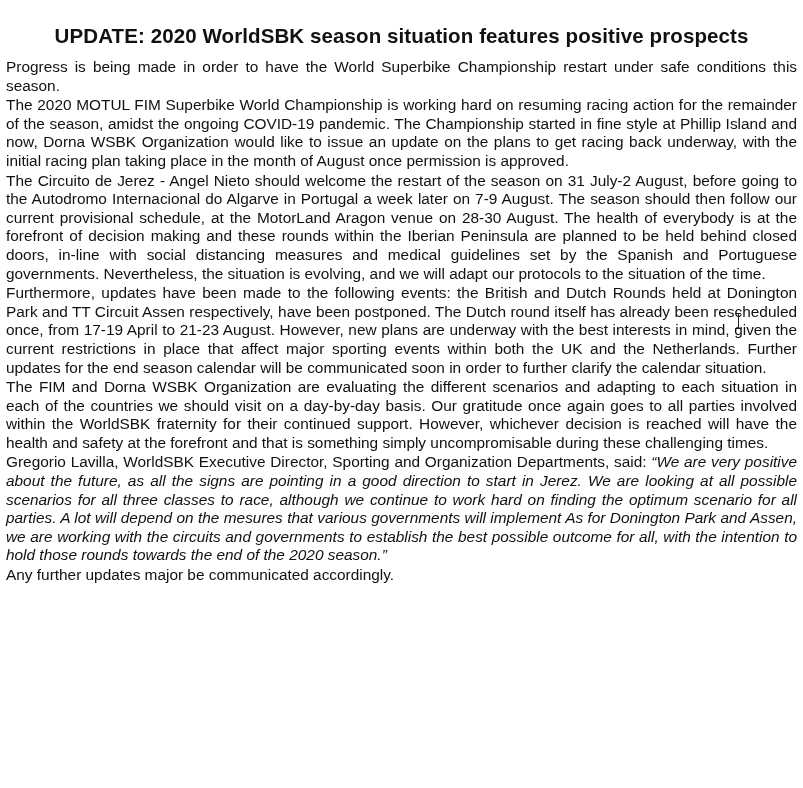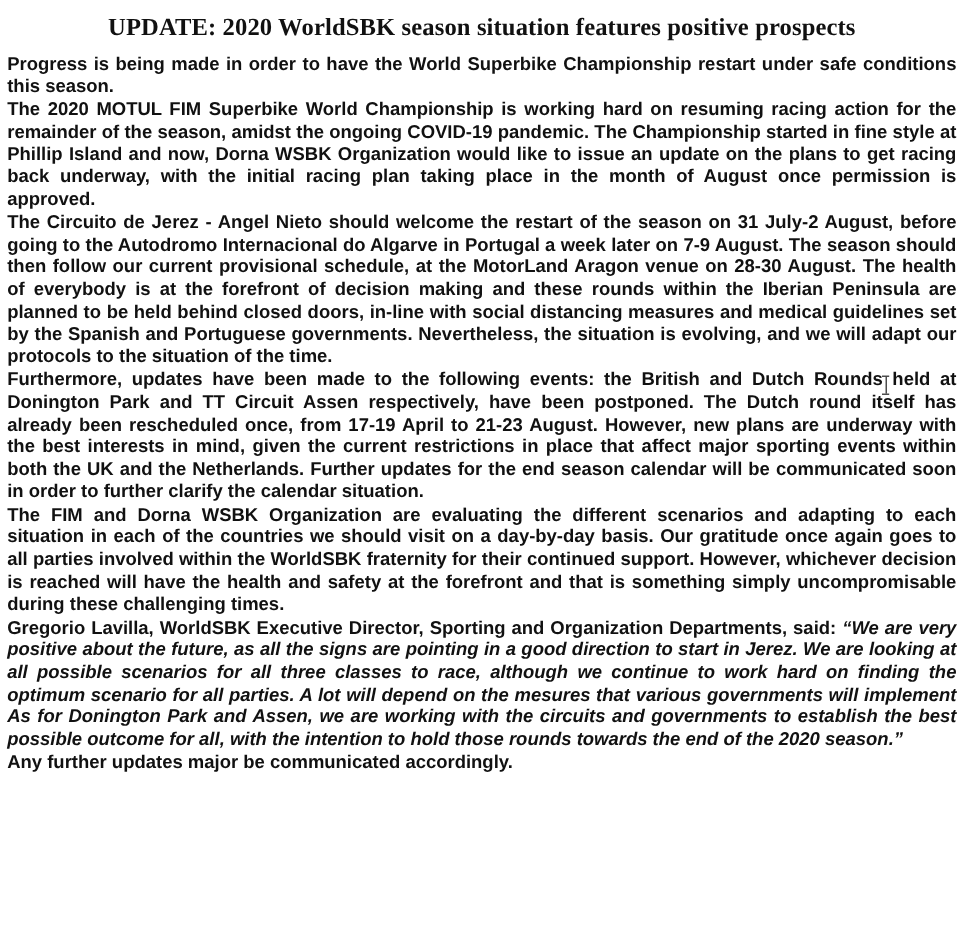--- a/index.html
+++ b/index.html
@@ -6,30 +6,28 @@
   body {
     width: 803px; height: 788px; overflow: hidden; position: relative;
     font-family: "Liberation Sans", "DejaVu Sans", sans-serif;
     color: #111111;
   }
   .doc { position: absolute; left: 6px; top: 0; width: 791px; }
   .title {
     text-align: center;
     font-size: 20.5px;
     line-height: 28px;
-    margin: 9px 0 0 0;
+    margin: 22px 0 0 0;
     letter-spacing: 0.1px;
-    font-family: Liberation Serif, serif;
   }
   .para {
     font-size: 15.4px;
     line-height: 18.6px;
     text-align: justify;
     margin: 1px 0 0 0;
-    font-weight: bold;
   }
   .para.first { margin-top: 8px; }
   .quote { font-style: italic; }
   .cursor {
     position: absolute; left: 734px; top: 313px;
     width: 8px; height: 16px;
   }
   .cursor::before {
     content: ""; position: absolute; left: 3.5px; top: 1px; width: 1px; height: 14px; background: #222;
   }

